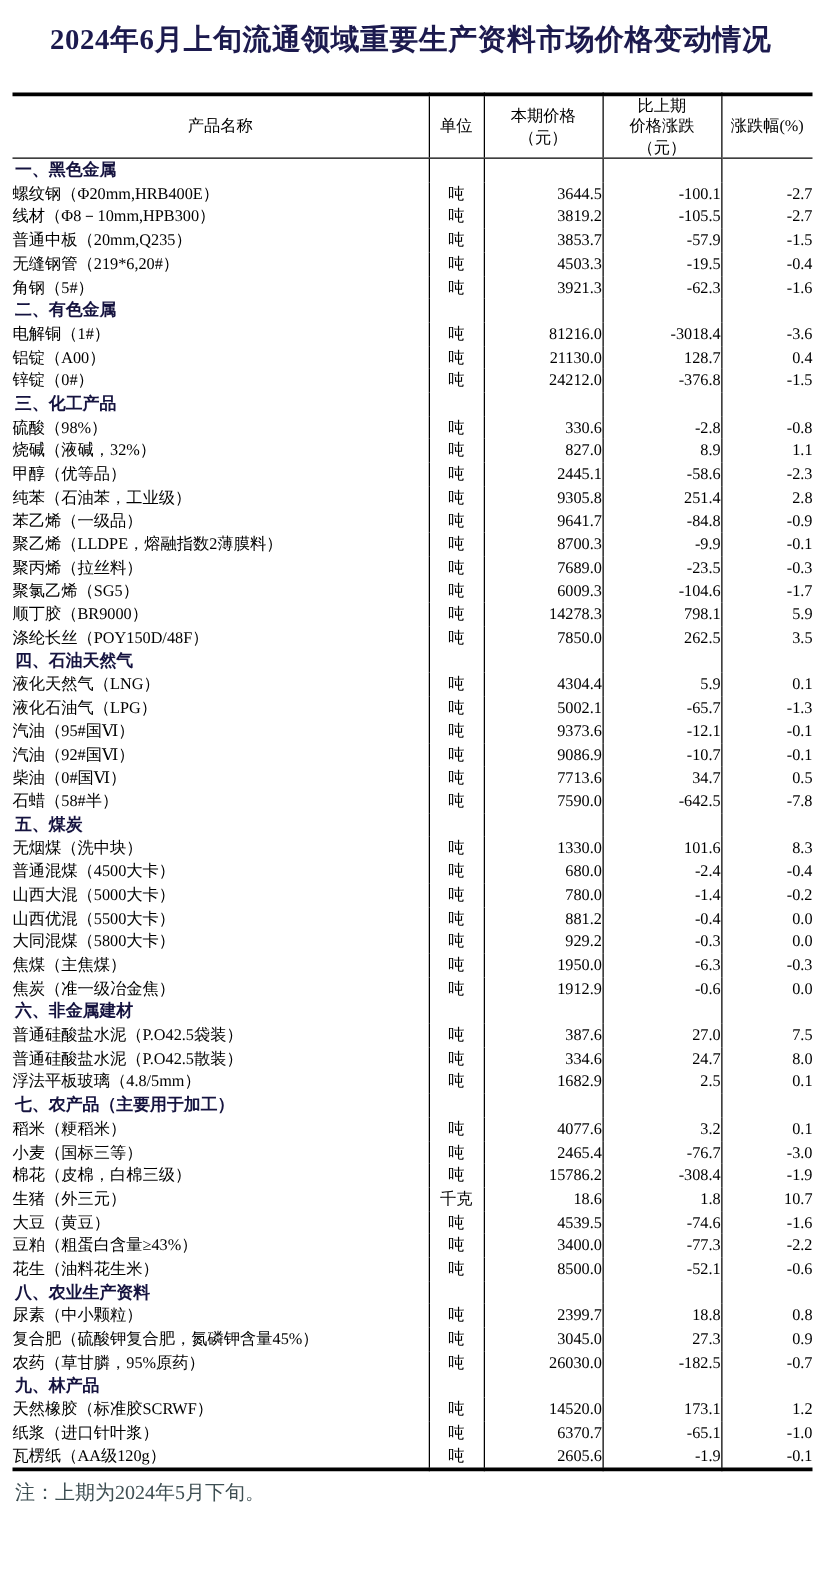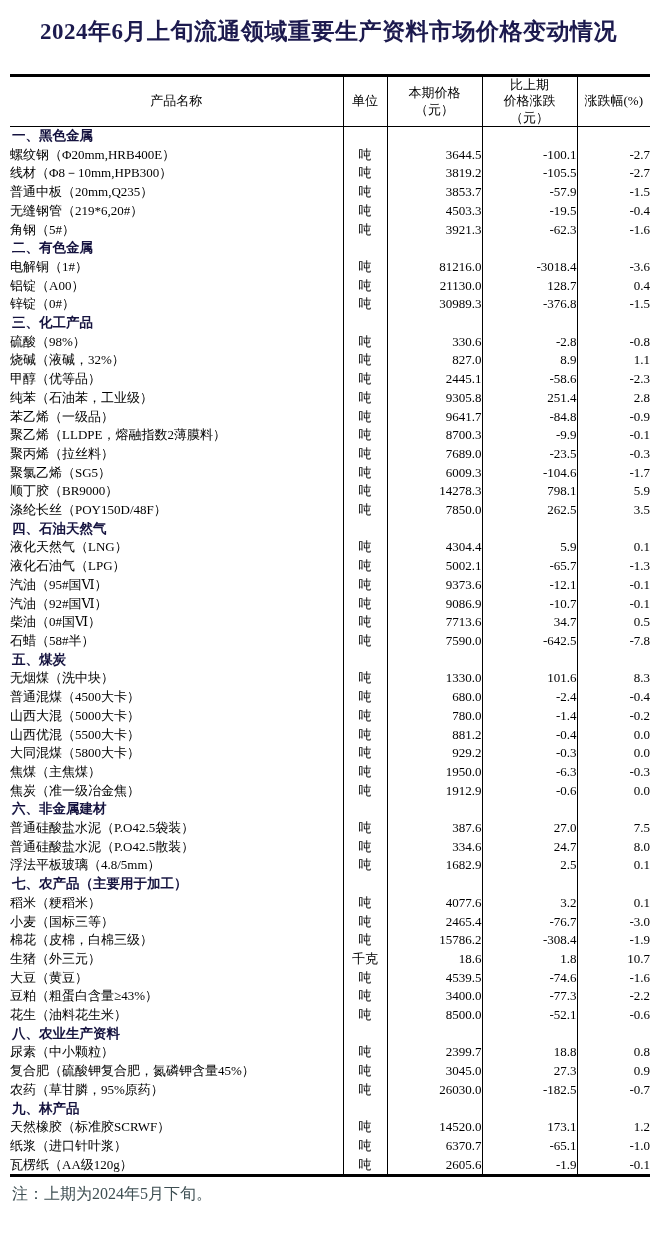--- a/index.html
+++ b/index.html
@@ -154,21 +154,21 @@
         <tr>
           <td class="col-product">铝锭（A00）</td>
           <td class="col-unit vline">吨</td>
           <td class="col-price vline">21130.0</td>
           <td class="col-change vline">128.7</td>
           <td class="col-pct vline">0.4</td>
         </tr>
         <tr>
           <td class="col-product">锌锭（0#）</td>
           <td class="col-unit vline">吨</td>
-          <td class="col-price vline">30989.3</td>
+          <td class="col-price vline">24212.0</td>
           <td class="col-change vline">-376.8</td>
           <td class="col-pct vline">-1.5</td>
         </tr>
         <tr>
           <td class="col-product section-name">三、化工产品</td>
           <td class="col-unit vline"></td>
           <td class="col-price vline"></td>
           <td class="col-change vline"></td>
           <td class="col-pct vline"></td>
         </tr>

